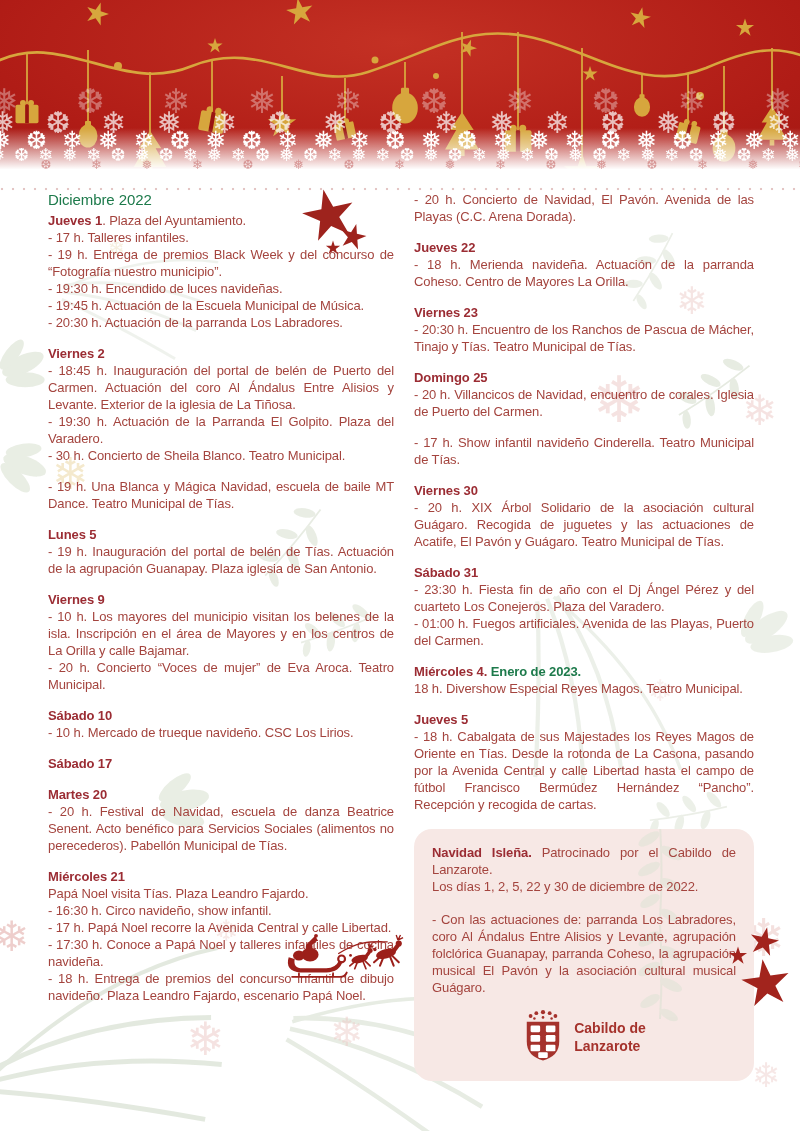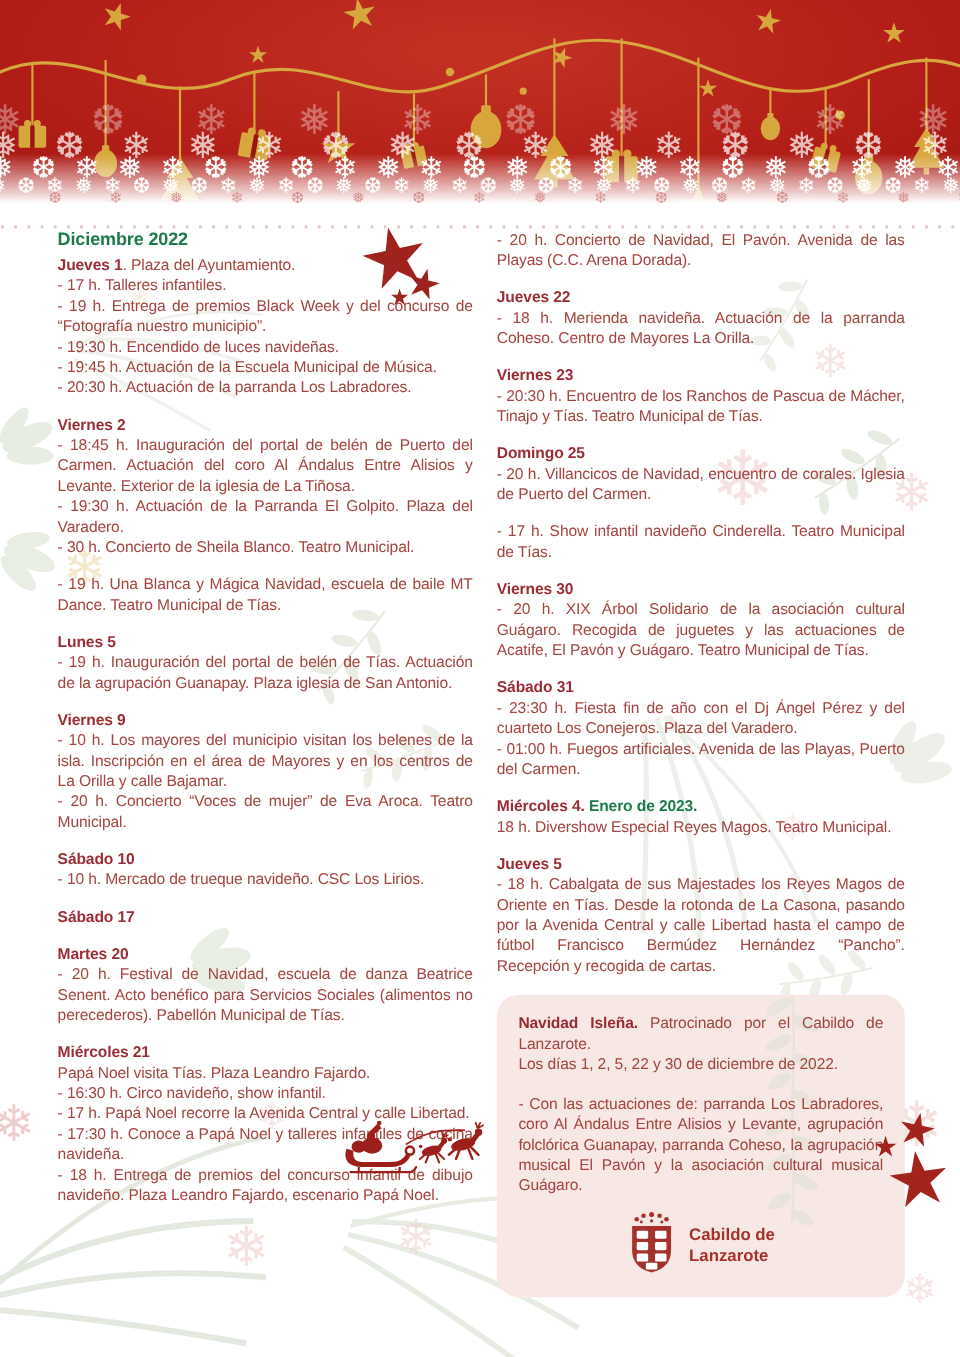--- a/index.html
+++ b/index.html
@@ -27,21 +27,21 @@
   
   .decor{position:absolute;inset:0;z-index:1;pointer-events:none;}
   .overlay-decor{position:absolute;inset:0;z-index:3;pointer-events:none;}
   .decor svg,.overlay-decor svg{position:absolute;overflow:visible;}
   .flake{position:absolute;line-height:1;pointer-events:none;font-family:"DejaVu Sans",sans-serif;}
   
   .content{position:absolute;top:191px;left:48px;width:706px;z-index:2;display:flex;gap:20px;
     color:#a4443e;font-size:13px;line-height:17px;letter-spacing:-0.1px;}
   .col-left{width:346px;flex:none;}
   .col-right{width:340px;flex:none;}
-  .month-title{margin:0;font-size:15px;line-height:18px;font-weight:bold;color:#1d7a4b;}
+  .month-title{margin:0;font-size:15px;line-height:18px;font-weight:normal;color:#1d7a4b;}
   .evsec{margin-top:14px;}
   #left-sections .evsec:first-child{margin-top:3px;}
   #right-sections .evsec:first-child{margin-top:0;}
   .day{margin:0;font-weight:bold;color:#9b2c33;}
   .dsuf{font-weight:normal;color:#a4443e;text-align:center;}
   .dgreen{color:#1d7a4b;}
   .evline{margin:0;text-align:justify;}
   
   .sponsor-box{position:relative;margin-top:16px;background:#f7e8e5;border-radius:18px;
     padding:15px 18px 16px 18px;overflow:hidden;}

